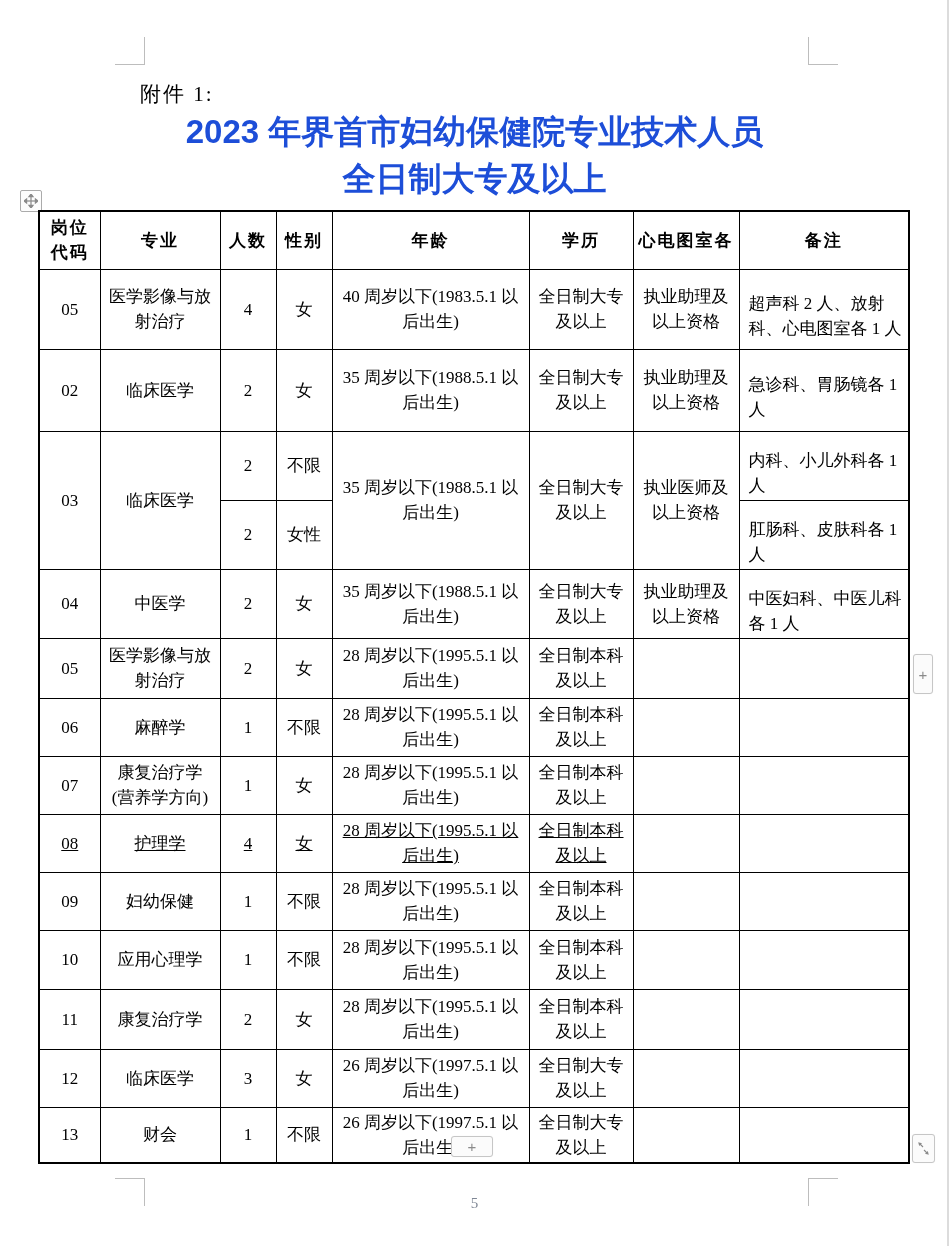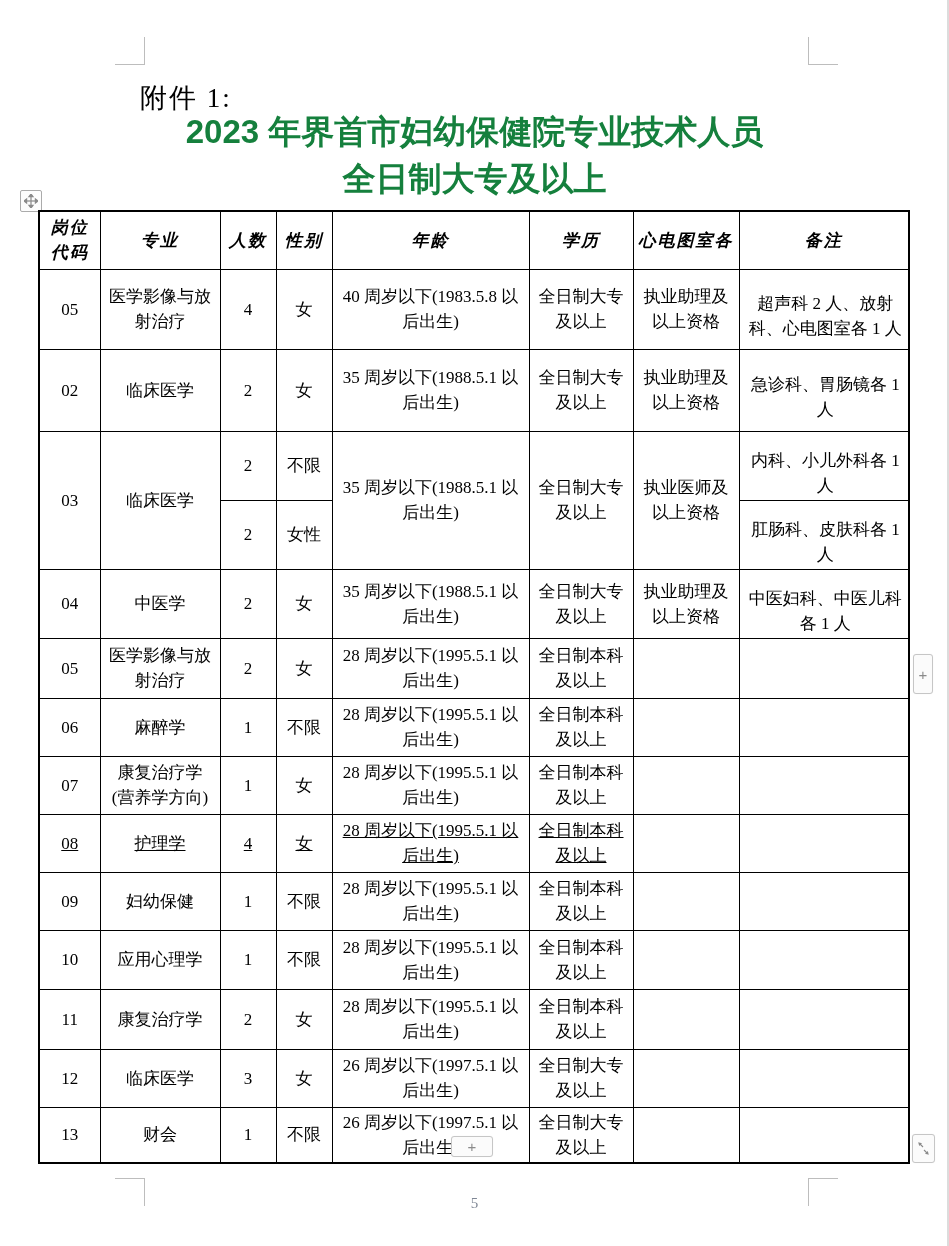--- a/index.html
+++ b/index.html
@@ -9,25 +9,25 @@
     overflow:hidden;
   }
   .edge-line{position:absolute;top:0;right:0;width:2px;height:1246px;background:#dcdcdc;}
   
   .mark{position:absolute;width:29px;height:27px;}
   .mark.tl{left:115px;top:37px;border-right:1px solid #bdbdbd;border-bottom:1px solid #bdbdbd;}
   .mark.tr{left:808px;top:37px;border-left:1px solid #bdbdbd;border-bottom:1px solid #bdbdbd;}
   .mark.bl{left:115px;top:1178px;border-right:1px solid #bdbdbd;border-top:1px solid #bdbdbd;}
   .mark.br{left:808px;top:1178px;border-left:1px solid #bdbdbd;border-top:1px solid #bdbdbd;}
 
-  .attachment{position:absolute;left:140px;top:80px;font-size:27px;letter-spacing:2px;}
+  .attachment{position:absolute;left:140px;top:80px;font-size:21px;letter-spacing:2px;}
   .title{
     position:absolute;left:0;top:108px;width:100%;text-align:center;
     font-family:"Liberation Sans","DejaVu Sans",sans-serif;font-weight:700;
-    font-size:33px;line-height:47px;color:#15803d;
+    font-size:33px;line-height:47px;color:#1d4ed8;
   }
   .title span{display:block;}
 
   
   .move-handle{
     position:absolute;left:20px;top:190px;width:20px;height:20px;
     border:1px solid #ababab;background:#fdfdfd;border-radius:2px;
     display:flex;align-items:center;justify-content:center;cursor:move;
   }
 
@@ -35,21 +35,21 @@
     position:absolute;left:38px;top:210px;width:870px;
     border-collapse:collapse;table-layout:fixed;
     border:2px solid #000;
   }
   table.recruit th,table.recruit td{
     border:1px solid #000;text-align:center;vertical-align:middle;
     font-size:17px;line-height:25px;padding:2px 6px;overflow:hidden;
     font-weight:normal;word-break:break-all;
   }
   table.recruit th{font-weight:bold;letter-spacing:2px;padding:2px 4px;}
-  table.recruit td.note{text-align:center;padding:16px 6px 2px 9px;}
+  table.recruit td.note{text-align:left;padding:16px 6px 2px 9px;}
 
   
   .pill{
     position:absolute;border:1px solid #c6c6c6;background:#fbfbfb;border-radius:3px;
     color:#8a8a8a;display:flex;align-items:center;justify-content:center;
     font-family:"Liberation Sans","DejaVu Sans",sans-serif;font-size:15px;line-height:1;
     box-shadow:0 0 1px rgba(0,0,0,.08);cursor:pointer;
   }
   .add-col{left:913px;top:654px;width:18px;height:38px;}
   .add-row{left:451px;top:1136px;width:40px;height:19px;}
@@ -95,38 +95,38 @@
     <col style="width:61px">
       <col style="width:120px">
       <col style="width:56px">
       <col style="width:56px">
     <col style="width:197px">
       <col style="width:104px">
       <col style="width:106px">
       <col style="width:170px">
   </colgroup>
   <thead>
-      <tr style="height: 58px; font-style: italic;">
+      <tr style="height: 58px;">
         <th>岗位代码</th>
         <th>专业</th>
         <th>人数</th>
         <th>性别</th>
         <th>年龄</th>
         <th>学历</th>
         <th>心电图室各</th>
         <th>备注</th>
       </tr>
     </thead>
   <tbody>
       <tr style="height: 80px;">
         <td>05</td>
         <td>医学影像与放射治疗</td>
         <td>4</td>
         <td>女</td>
-        <td>40 周岁以下(1983.5.8 以后出生)</td>
+        <td>40 周岁以下(1983.5.1 以后出生)</td>
         <td>全日制大专及以上</td>
         <td>执业助理及以上资格</td>
         <td class="note">超声科 2 人、放射科、心电图室各 1 人</td>
       </tr>
       <tr style="height: 82px;">
         <td>02</td>
         <td>临床医学</td>
         <td>2</td>
         <td>女</td>
         <td>35 周岁以下(1988.5.1 以后出生)</td>

